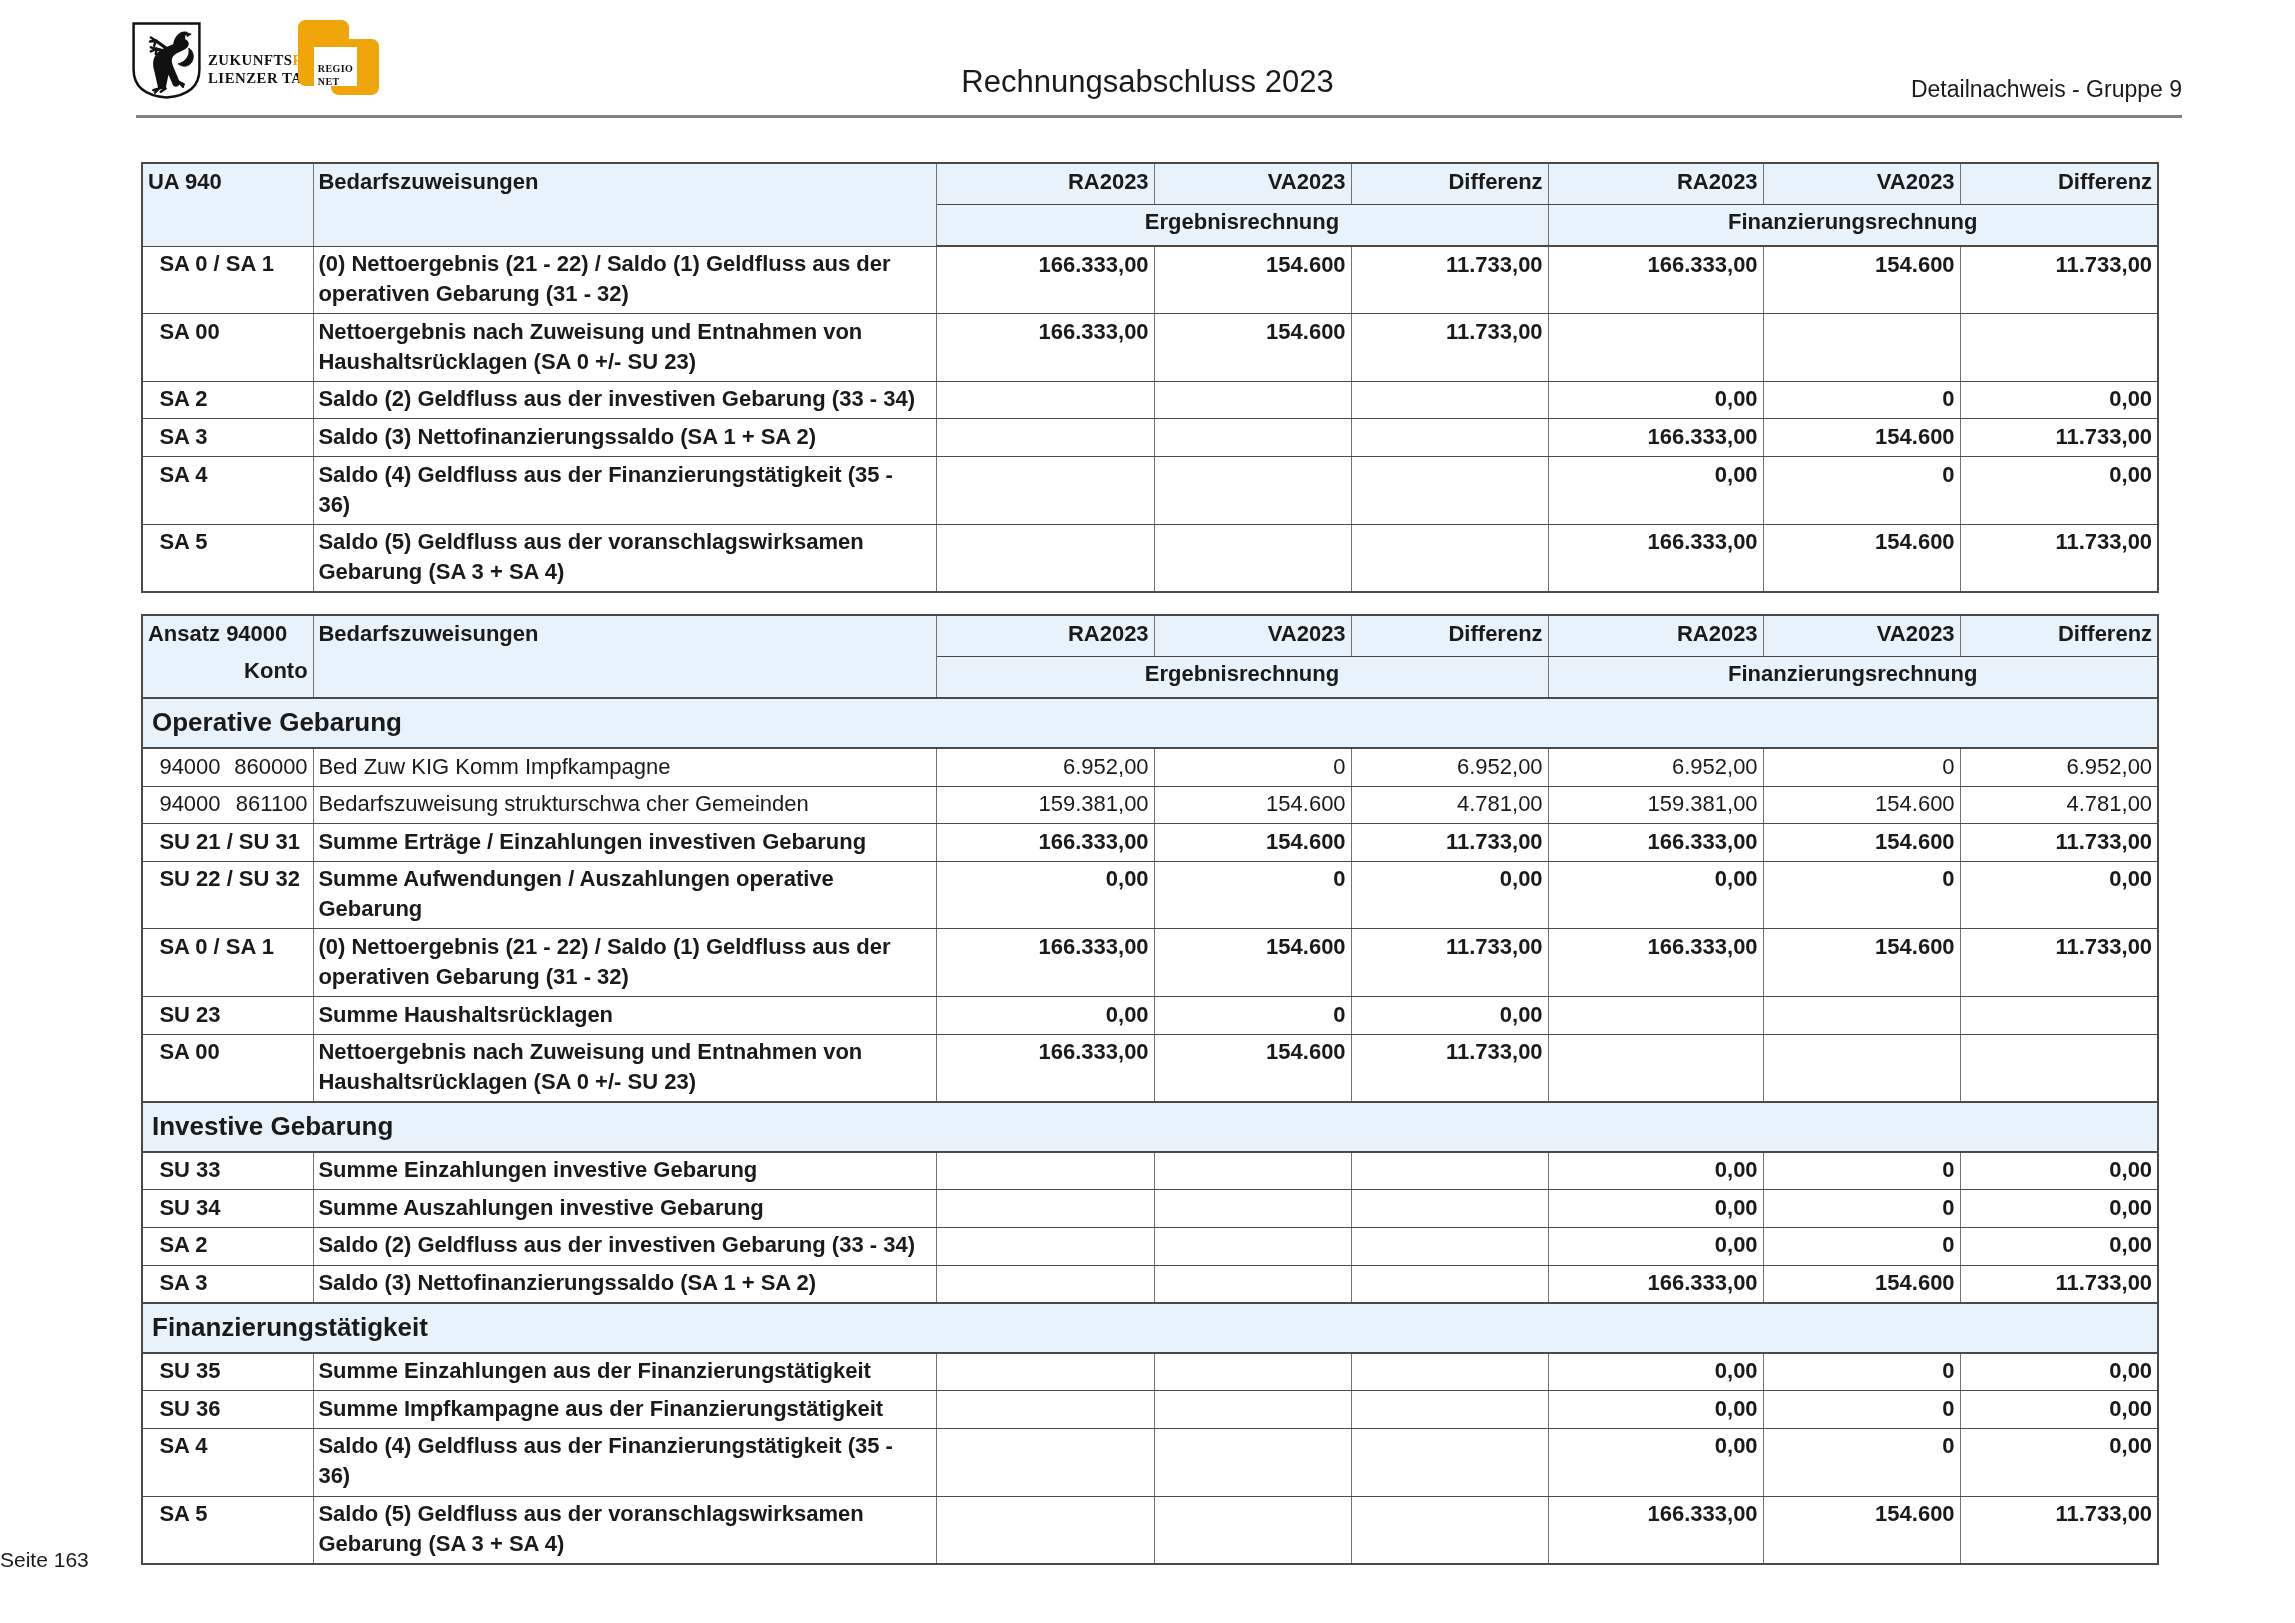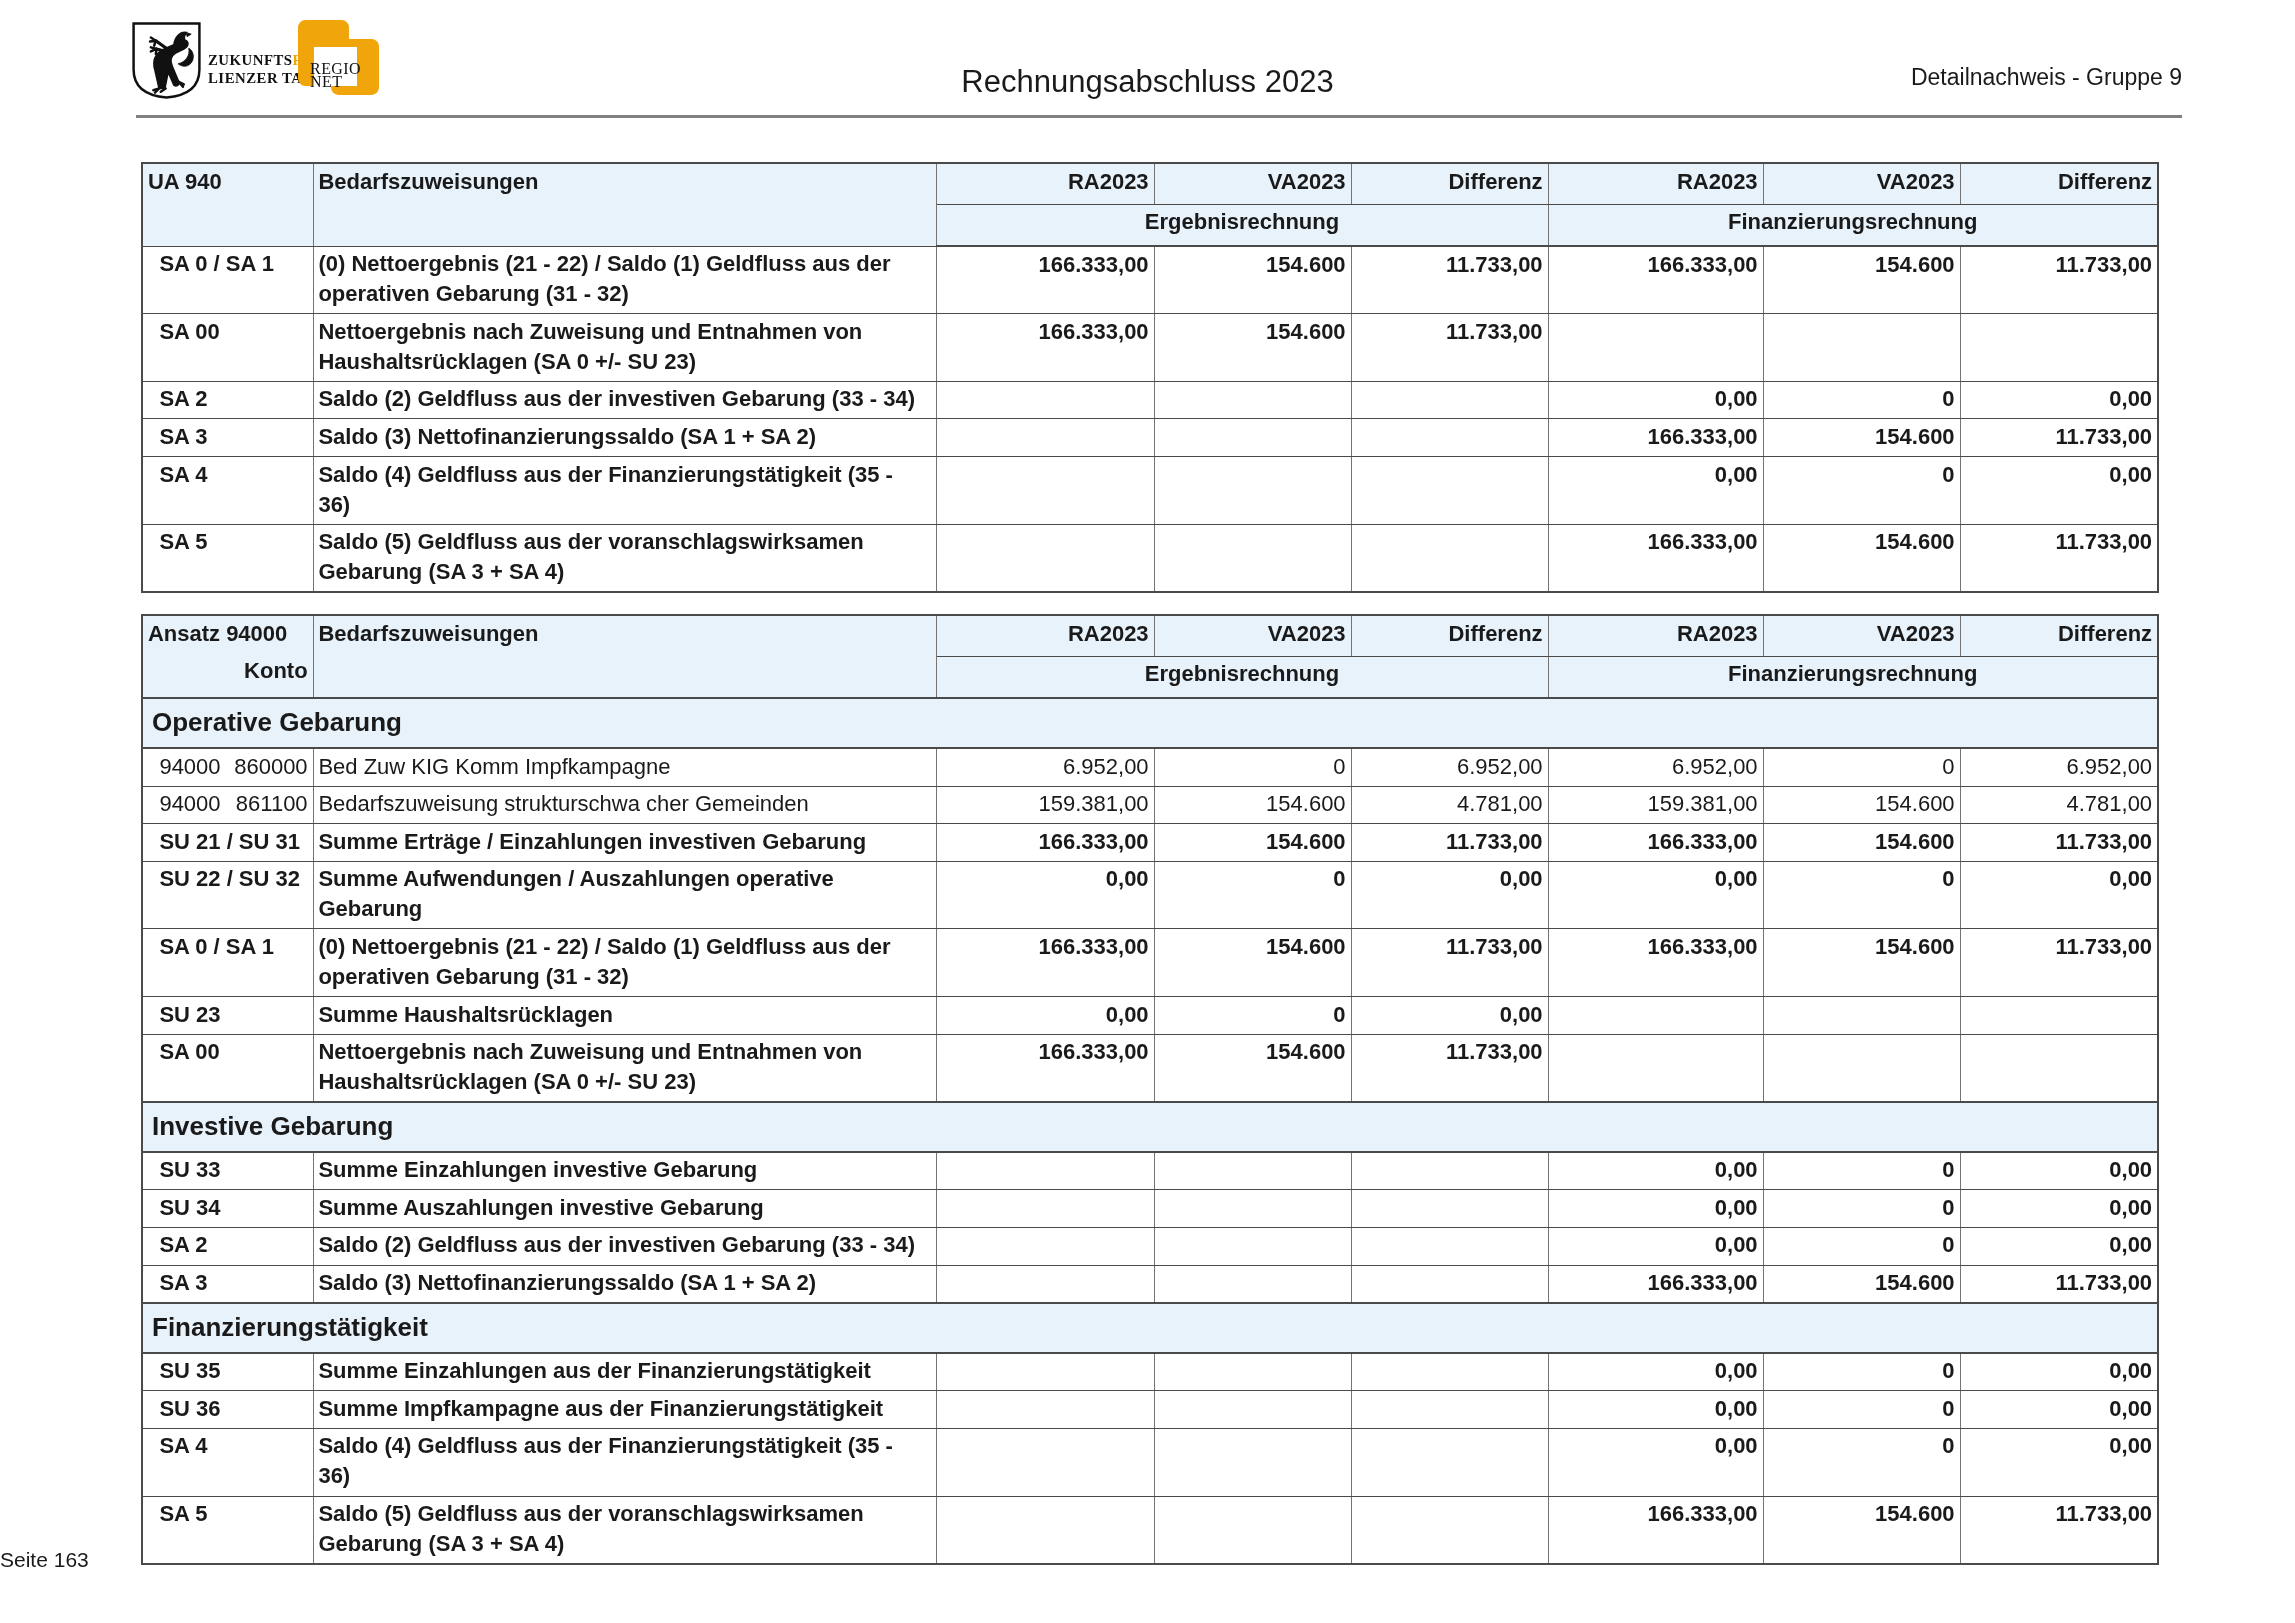--- a/index.html
+++ b/index.html
@@ -13,24 +13,24 @@
   .brand{position:absolute;left:208px;top:48px;font-family:"Liberation Serif", serif;
          font-weight:bold;font-size:14.8px;letter-spacing:0.5px;line-height:18px;color:#111;}
   .brand .orange{color:#f0a50a;}
   .brand sup{font-size:8.2px;}
   .regionet{position:absolute;left:293px;top:16.4px;width:92px;height:82px;}
   .rn-sq{position:absolute;background:#f0a50a;border-radius:7.4px;}
   .rn-sq1{left:4.9px;top:3.3px;width:51px;height:66px;}
   .rn-sq2{left:38px;top:23px;width:48px;height:56px;}
   .rn-box{position:absolute;left:21px;top:31px;width:43px;height:39px;background:#fff;
           display:flex;align-items:center;justify-content:center;}
-  .rn-text{font-family:"Liberation Serif", serif;font-weight:normal;font-size:16px;
+  .rn-text{font-family:"Liberation Serif", serif;font-weight:bold;font-size:10px;
            line-height:13px;color:#111;letter-spacing:0.4px;margin-top:17px;}
   .title-center{position:absolute;left:0;right:0;top:64px;text-align:center;font-size:31px;}
-  .title-right{position:absolute;right:113px;top:64px;font-size:23px;}
+  .title-right{position:absolute;right:113px;top:76px;font-size:23px;}
   .rule{position:absolute;left:136px;top:115px;width:2046px;height:3.3px;background:#808080;}
   
   .content{position:absolute;left:141px;top:162px;width:1954px;}
   table.fin{border-collapse:collapse;table-layout:fixed;width:2015px;
             border:2.5px solid #4a4a4a;margin-bottom:21px;}
   table.fin td{border-left:0.8px solid #747474;border-right:0.8px solid #747474;
                border-bottom:1.6px solid #4a4a4a;vertical-align:top;
                padding:2.5px 4.9px 4.1px 4.9px;font-size:22px;line-height:30px;
                overflow:hidden;white-space:nowrap;}
   td.c-label{white-space:normal !important;font-size:21px;padding-left:7.4px;}

